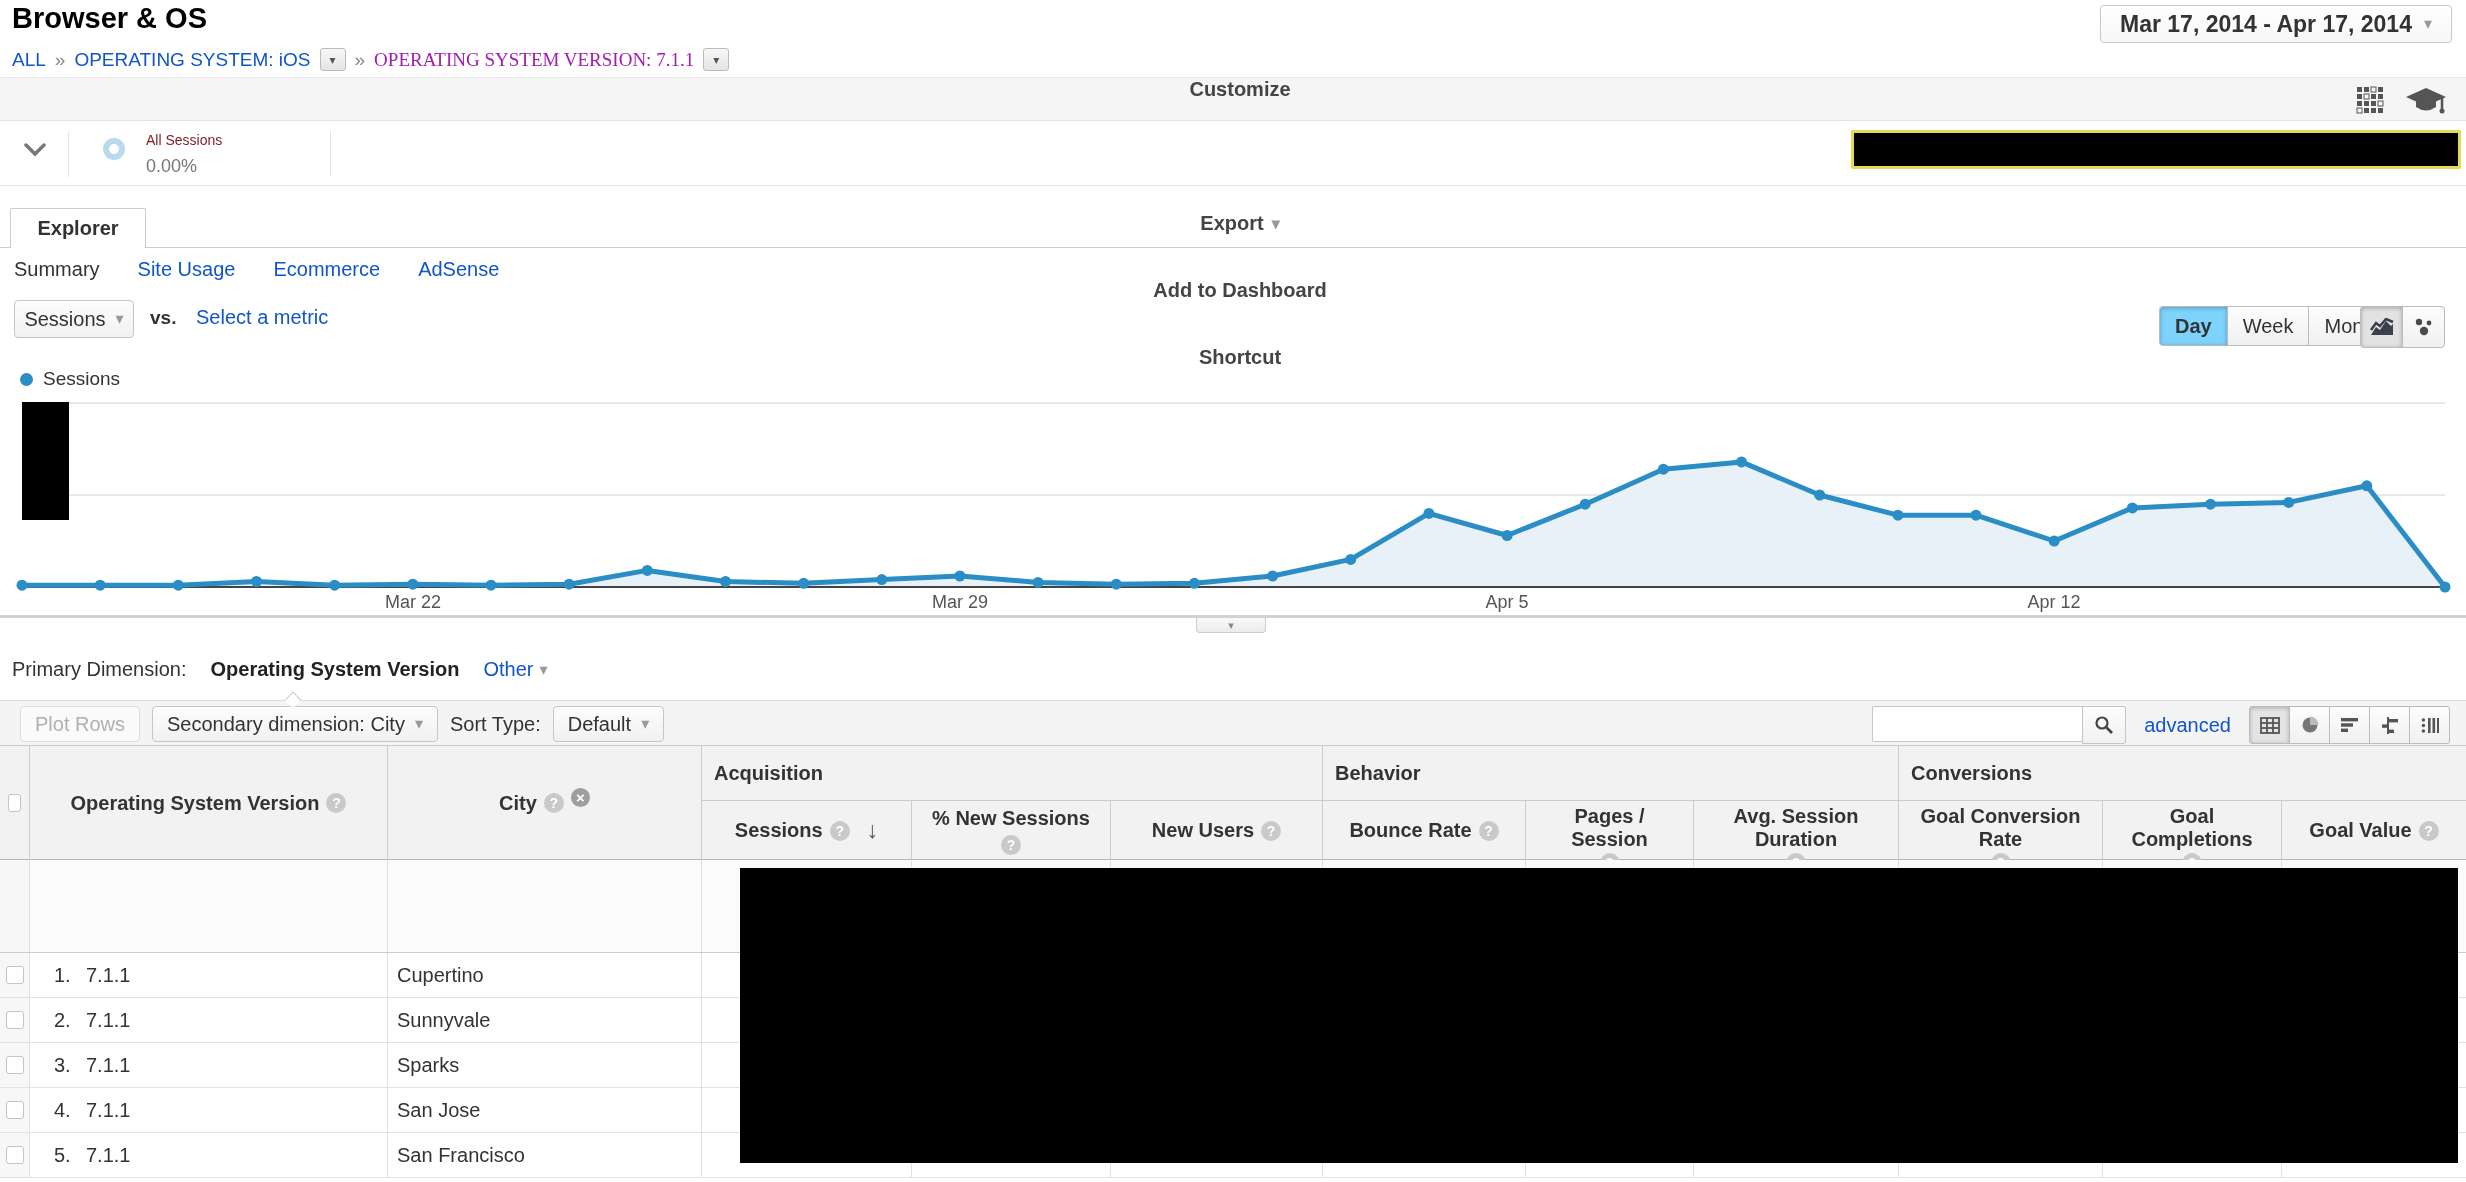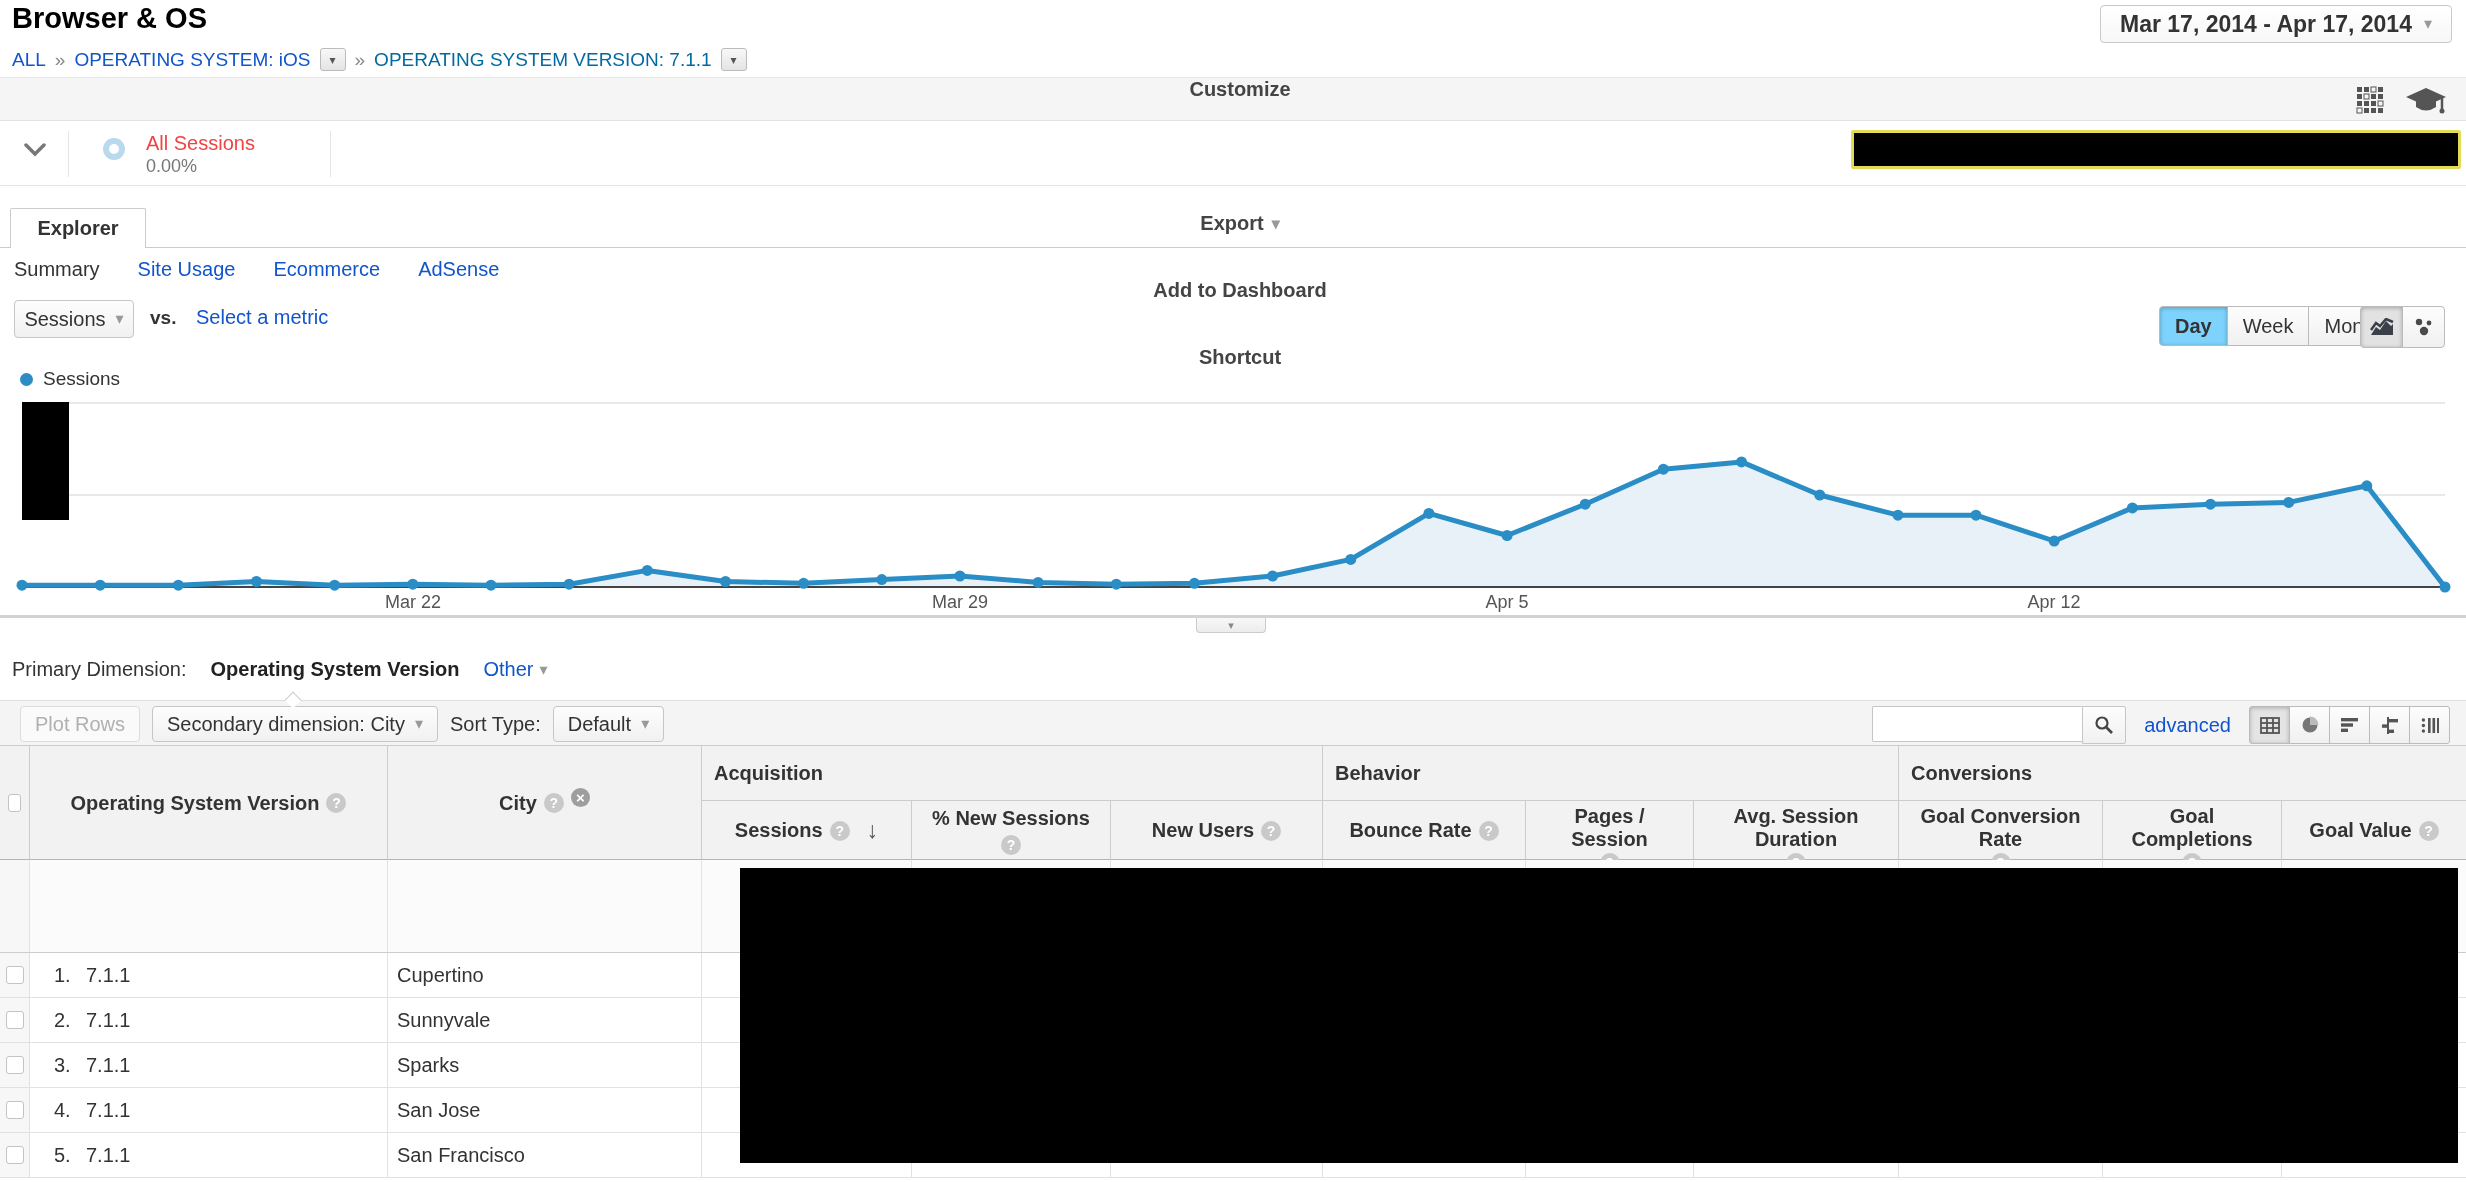--- a/index.html
+++ b/index.html
@@ -13,36 +13,36 @@
 
   
   .title{left:12px;top:2px;font-size:29px;font-weight:bold;color:#000;}
   .datebox{right:14px;top:5px;width:352px;height:38px;border:1px solid #c9c9c9;border-radius:4px;
            background:linear-gradient(#fff,#f7f7f7);display:flex;align-items:center;justify-content:center;gap:12px;}
   .datebox .dtext{font-size:23px;font-weight:bold;color:#333;}
   .caret{color:#999;font-size:16px;line-height:1;}
   .crumbs{left:12px;top:48px;font-size:19px;display:flex;align-items:center;gap:9px;}
   .crumbs a{color:var(--link);text-decoration:none;}
   .crumbs .sep{color:#888;}
-  .crumbs .cur{color:#0369a1;}
+  .crumbs .cur{color:#a21caf;font-family:Liberation Serif, serif;}
   .minicaret{display:inline-flex;align-items:center;justify-content:center;width:24px;height:21px;
              border:1px solid #bbb;border-radius:3px;background:linear-gradient(#f8f8f8,#e4e4e4);
              font-size:12px;color:#555;}
 
   
   .toolbar{left:0;top:77px;width:2466px;height:44px;background:#f5f5f5;border-top:1px solid #e8e8e8;
            border-bottom:1px solid #e2e2e2;display:flex;align-items:center;gap:44px;padding-left:14px;flex-direction:column;}
   .toolbar .tbi{font-size:20px;font-weight:bold;color:#444;cursor:pointer;display:flex;align-items:center;gap:8px;}
   .tricons{position:absolute;right:18px;top:8px;display:flex;gap:18px;align-items:center;}
 
   
   .segrow{left:0;top:121px;width:2466px;height:65px;background:#fff;border-bottom:1px solid #e5e5e5;}
   .segdiv{top:10px;width:1px;height:46px;background:#e5e5e5;}
   .donut{left:103px;top:17px;width:22px;height:22px;border:6px solid #b9d9ec;border-radius:50%;background:#fff;}
-  .segname{left:146px;top:11px;font-size:20px;color:#ef4444;}
+  .segname{left:146px;top:11px;font-size:14px;color:#7f1d1d;}
   .segpct{left:146px;top:35px;font-size:18px;color:#777;}
   .redact{background:#000;z-index:10;}
   .redact.yellow{border:3px solid #e3da55;border-radius:2px;}
 
   
   .tabline{left:0;top:247px;width:2466px;height:1px;background:#ccc;}
   .tab{left:10px;top:208px;width:136px;height:40px;background:#fff;border:1px solid #ccc;border-bottom:none;
        z-index:2;display:flex;align-items:center;justify-content:center;font-size:20px;font-weight:bold;border-radius:2px 2px 0 0;}
   .subnav{left:14px;top:258px;display:flex;gap:38px;font-size:20px;}
   .subnav a{color:var(--link);text-decoration:none;}

